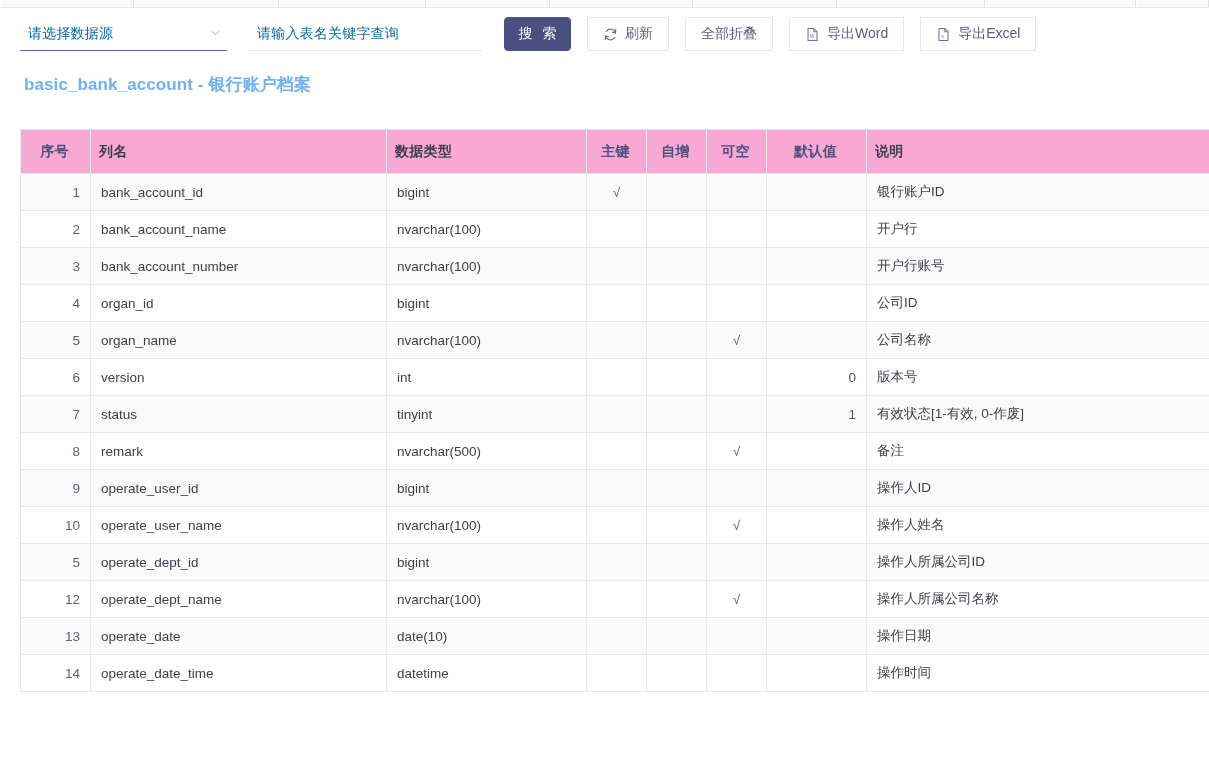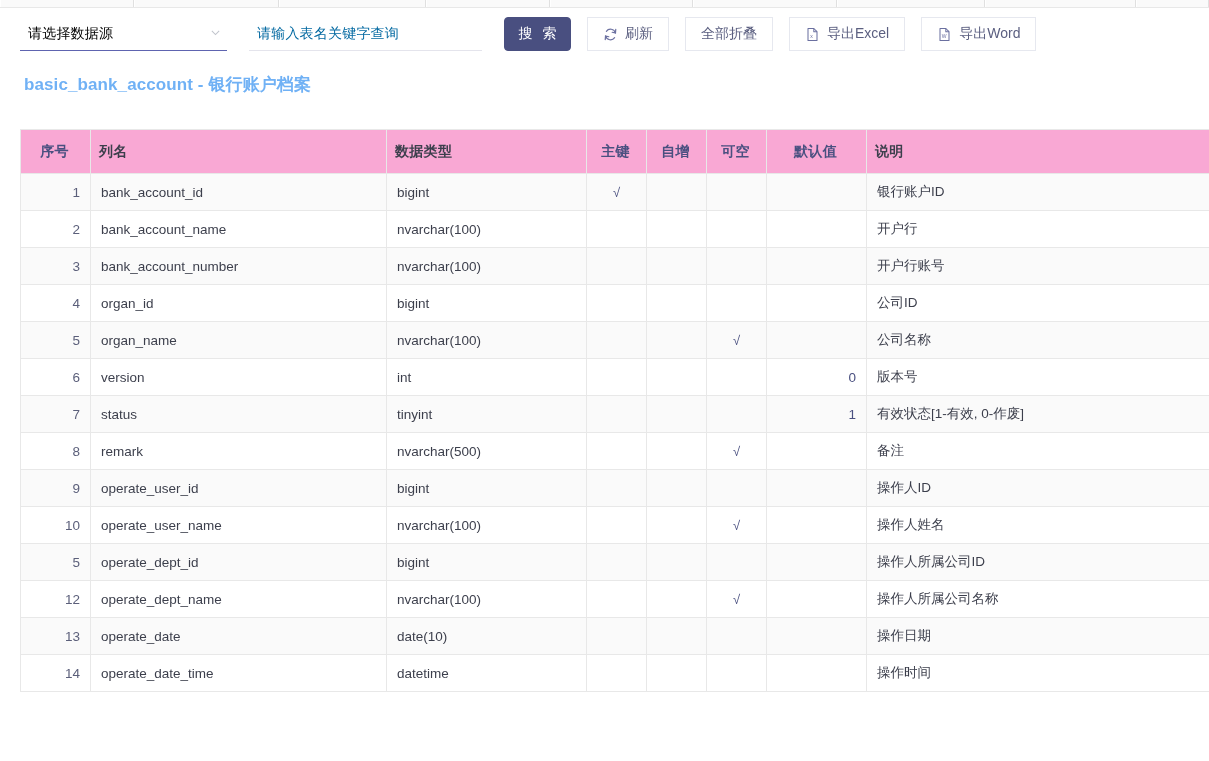--- a/index.html
+++ b/index.html
@@ -55,21 +55,21 @@
     letter-spacing: 0.2px;
     user-select: none;
   }
   .field .underline {
     position: absolute;
     left: 0; right: 0; bottom: 0;
     height: 1px;
   }
 
   .ds-select { width: 207px; padding-left: 8px; }
-  .ds-select .placeholder { color: #000000; }
+  .ds-select .placeholder { color: #0369a1; }
   .ds-select .underline { background: #5e64b0; height: 1.5px; }
   .chevron {
     position: absolute;
     right: 6px; top: 50%;
     width: 11px; height: 11px;
     margin-top: -7px;
     color: #c0c4cc;
   }
   .chevron svg { display: block; }
 
@@ -209,40 +209,40 @@
           <path d="M2.8 9.8A5.4 5.4 0 0 0 12.4 11.4"></path>
           <path d="M13.6 2.6 L13.3 6.3 L9.8 5.6"></path>
           <path d="M2.4 13.4 L2.7 9.7 L6.2 10.4"></path>
         </svg>
       </span>
       <span>刷新</span>
     </button>
 
     <button class="btn btn-collapse">全部折叠</button>
 
+    <button class="btn btn-word">
+      <span class="icn">
+        <svg viewBox="0 0 16 16" fill="none" stroke="currentColor" stroke-width="1.1" stroke-linejoin="round">
+          <path d="M3.2 1.6 H9.4 L12.8 5.0 V14.4 H3.2 Z"></path>
+          <path d="M9.4 1.6 V5.0 H12.8"></path>
+          <text x="5.0" y="11.6" font-size="5.4" fill="currentColor" stroke="none" font-family="Liberation Sans, sans-serif">W</text>
+        </svg>
+      </span>
+      <span>导出Word</span>
+    </button>
+
     <button class="btn btn-excel">
       <span class="icn">
         <svg viewBox="0 0 16 16" fill="none" stroke="currentColor" stroke-width="1.1" stroke-linejoin="round">
           <path d="M3.2 1.6 H9.4 L12.8 5.0 V14.4 H3.2 Z"></path>
           <path d="M9.4 1.6 V5.0 H12.8"></path>
           <text x="5.6" y="11.6" font-size="5.4" fill="currentColor" stroke="none" font-family="Liberation Sans, sans-serif">x</text>
         </svg>
       </span>
       <span>导出Excel</span>
-    </button>
-
-    <button class="btn btn-word">
-      <span class="icn">
-        <svg viewBox="0 0 16 16" fill="none" stroke="currentColor" stroke-width="1.1" stroke-linejoin="round">
-          <path d="M3.2 1.6 H9.4 L12.8 5.0 V14.4 H3.2 Z"></path>
-          <path d="M9.4 1.6 V5.0 H12.8"></path>
-          <text x="5.0" y="11.6" font-size="5.4" fill="currentColor" stroke="none" font-family="Liberation Sans, sans-serif">W</text>
-        </svg>
-      </span>
-      <span>导出Word</span>
     </button>
 
   </div>
 
   <div class="table-title">basic_bank_account - 银行账户档案</div>
 
   <div class="tbl-wrap">
     <table class="schema">
       <colgroup>
         <col style="width:70px">

